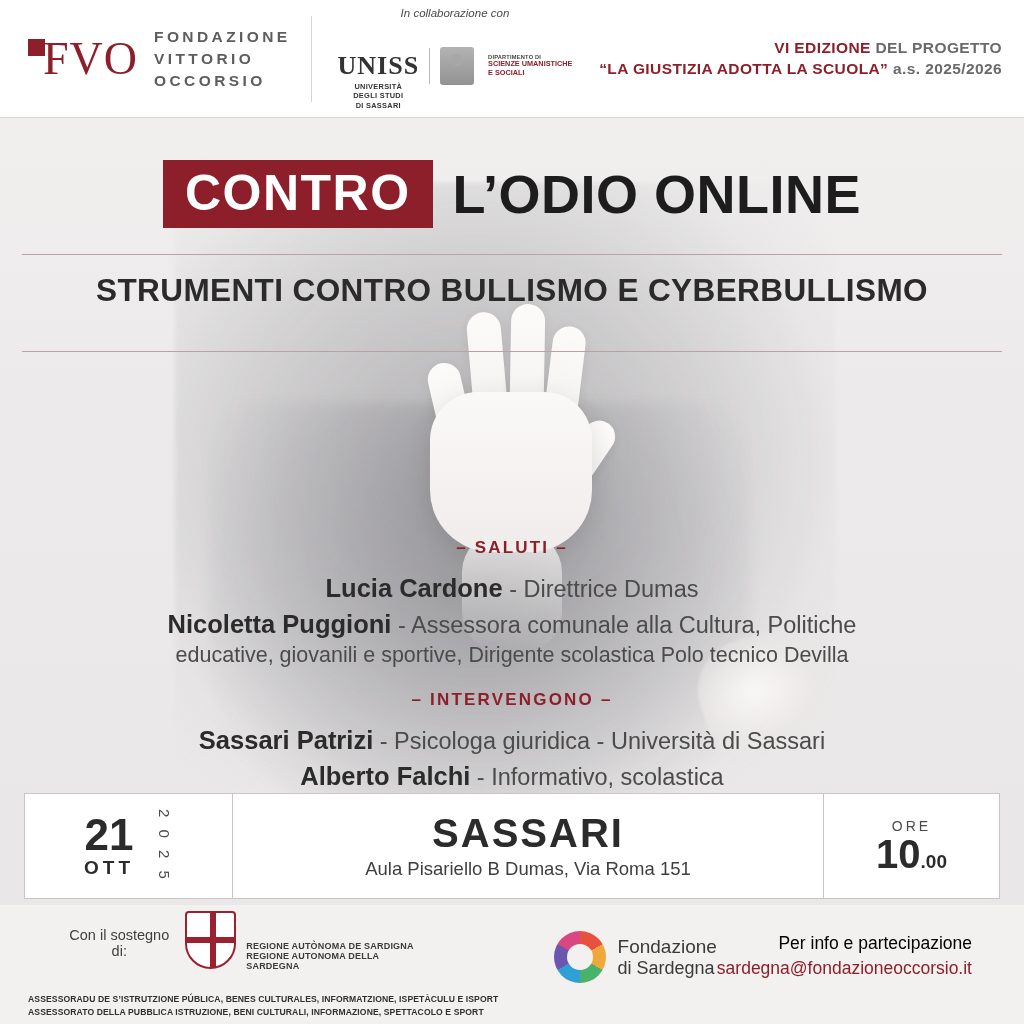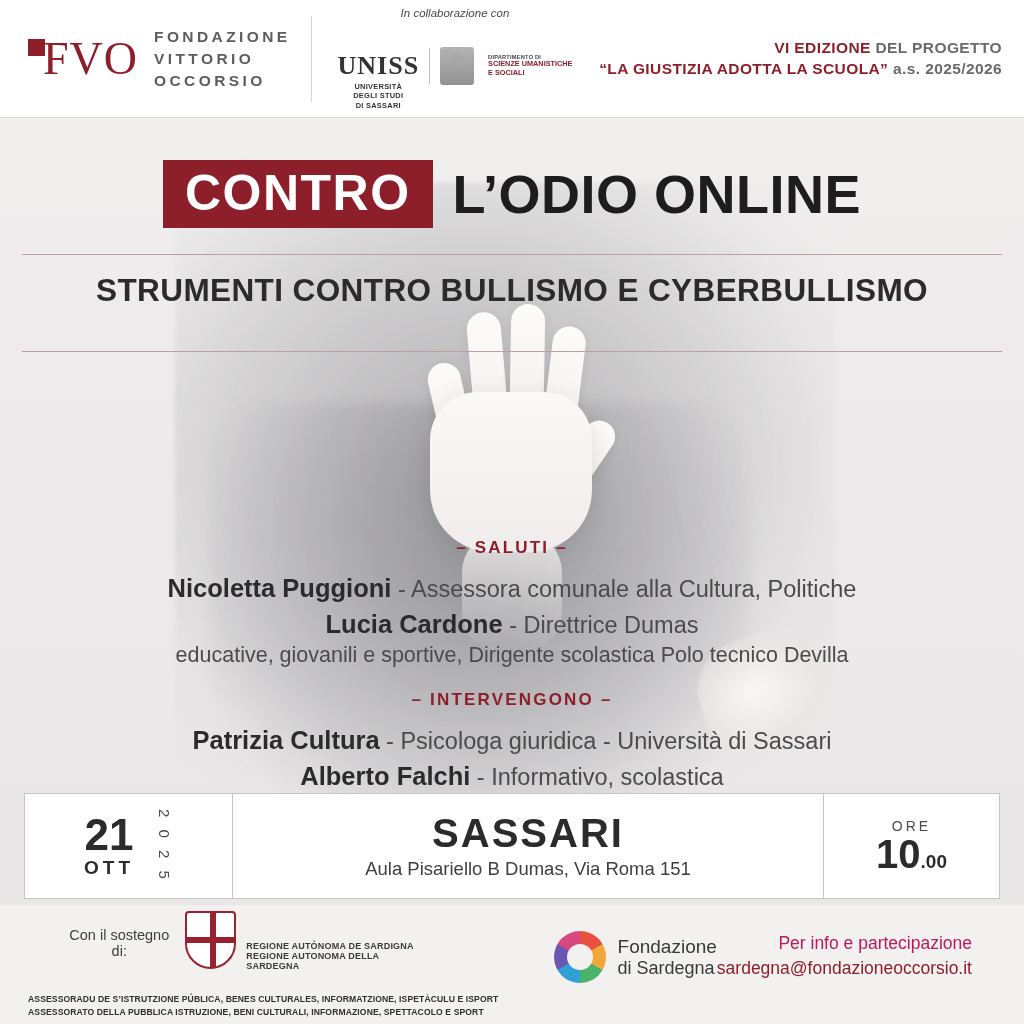--- a/index.html
+++ b/index.html
@@ -266,21 +266,21 @@
     position: relative;
   }
   .fds-mark::after {
     content: ""; position: absolute; left: 13px; top: 13px; width: 26px; height: 26px;
     border-radius: 50%; background: #f2f1f0;
   }
   .fds-text { line-height: 1.15; }
   .fds-text .t1 { font-size: 19px; color: #3a3a3a; }
   .fds-text .t2 { font-size: 18px; color: #3a3a3a; }
   .f-info { margin-left: auto; margin-right: 52px; margin-top: 28px; text-align: right; }
-  .f-info .i1 { font-size: 17.5px; color: #be185d; }
+  .f-info .i1 { font-size: 17.5px; color: #000000; }
   .f-info .i2 { font-size: 17.5px; color: #8d1f2b; margin-top: 4px; }
 </style>
 </head>
 <body>
 
 <div class="poster">
 
   <div class="header">
 
     <div class="logo-fvo">
@@ -352,32 +352,32 @@
     </div>
     <div class="rule"></div>
     <div class="subtitle">STRUMENTI CONTRO BULLISMO E CYBERBULLISMO</div>
     <div class="rule"></div>
   </div>
 
   <div class="program">
 
     <div class="sec-label">– SALUTI –</div>
     <div class="person">
+      <span class="nm">Lucia Cardone</span><span class="role"> - Direttrice Dumas</span>
+    </div>
+    <div class="person">
       <span class="nm">Nicoletta Puggioni</span><span class="role"> - Assessora comunale alla Cultura, Politiche</span>
-    </div>
-    <div class="person">
-      <span class="nm">Lucia Cardone</span><span class="role"> - Direttrice Dumas</span>
     </div>
     <div class="wrapline">educative, giovanili e sportive, Dirigente scolastica Polo tecnico Devilla</div>
 
     <div class="gap-a"></div>
 
     <div class="sec-label">– INTERVENGONO –</div>
     <div class="person">
-      <span class="nm">Patrizia Cultura</span><span class="role"> - Psicologa giuridica - Università di Sassari</span>
+      <span class="nm">Sassari Patrizi</span><span class="role"> - Psicologa giuridica - Università di Sassari</span>
     </div>
     <div class="person">
       <span class="nm">Alberto Falchi</span><span class="role"> - Informativo, scolastica</span>
     </div>
 
     <div class="gap-b"></div>
 
     <div class="sec-label">– INTRODUCE E COORDINA –</div>
     <div class="person">
       <span class="nm">Carla Bassu</span><span class="role"> - Costituzionalista e Special advisor FVO</span>

